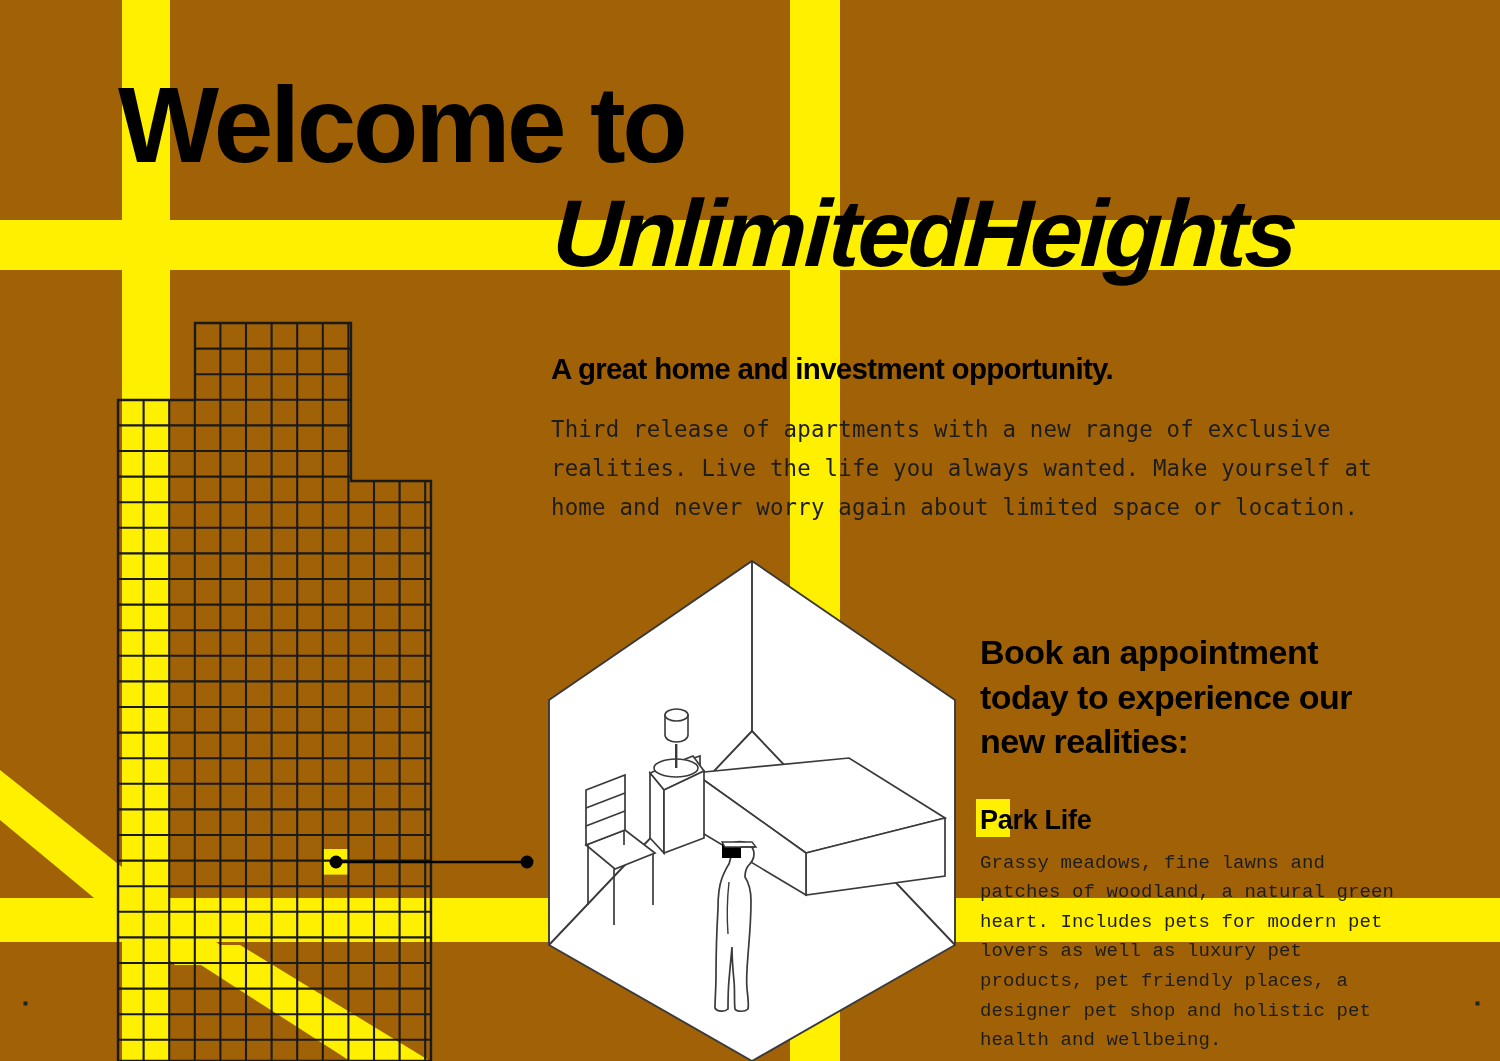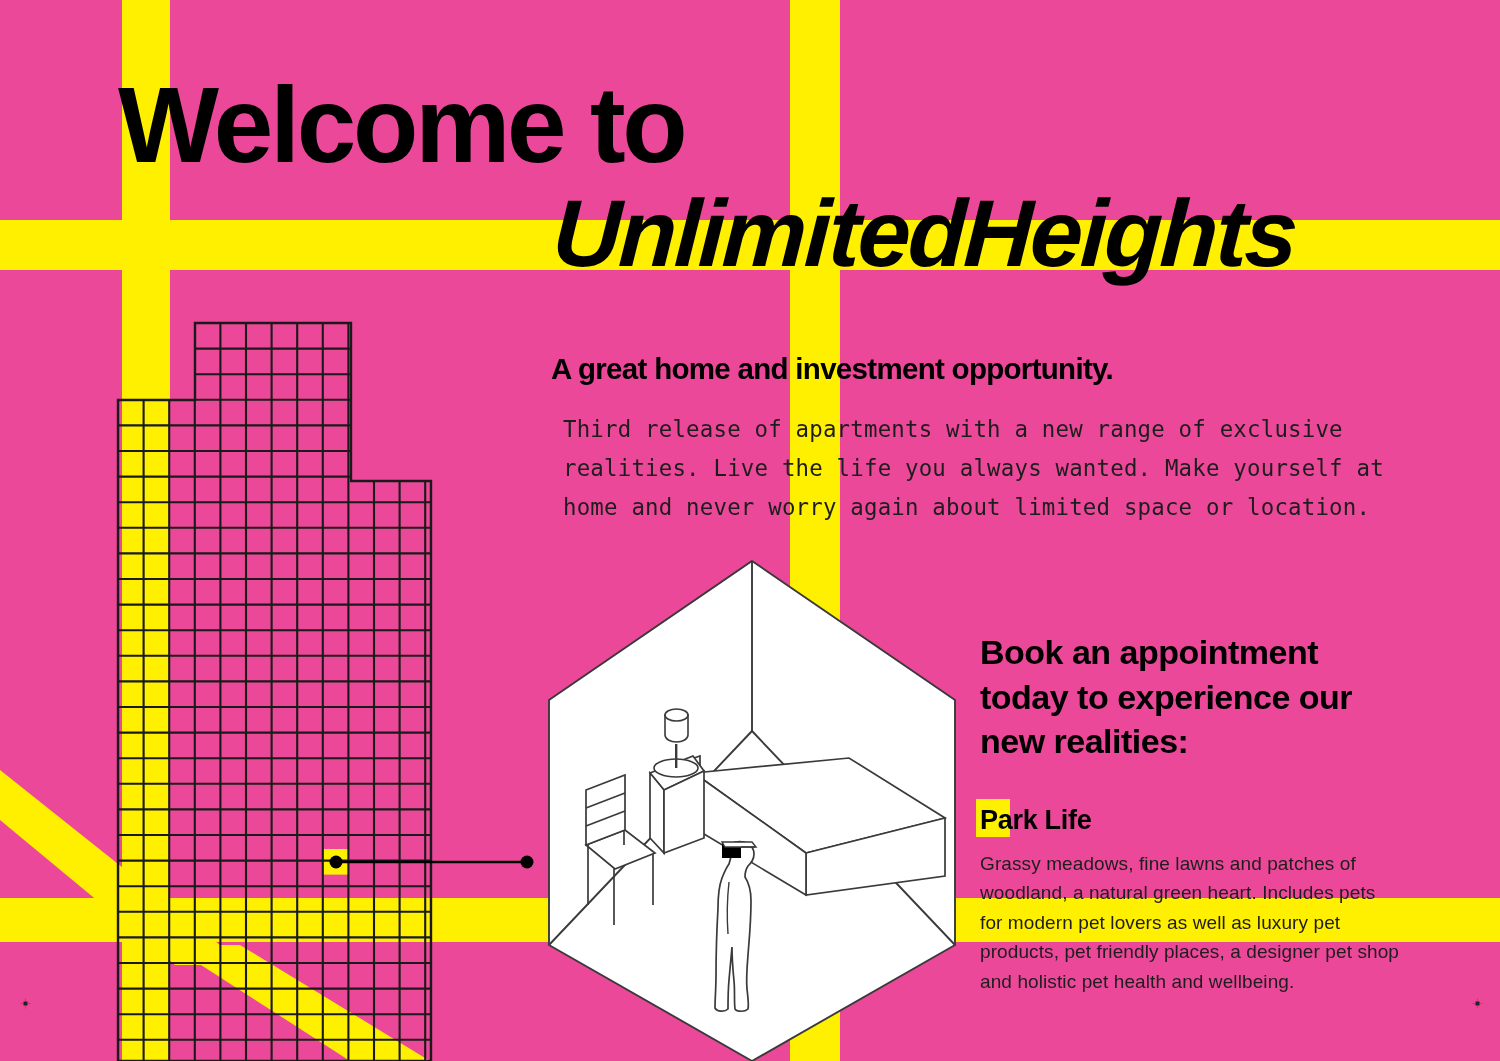--- a/index.html
+++ b/index.html
@@ -9,21 +9,21 @@
   }
   body {
     font-family: "Liberation Sans", sans-serif;
     -webkit-font-smoothing: antialiased;
   }
   #poster {
     position: relative;
     width: 1500px;
     height: 1061px;
     overflow: hidden;
-    background: #ec4899;
+    background: #a16207;
   }
 
   
   .layer {
     position: absolute;
     left: 0;
     top: 0;
     width: 1500px;
     height: 1061px;
   }
@@ -77,21 +77,21 @@
     color: #000000;
     margin: 0 0 24px 0;
     white-space: nowrap;
   }
   .intro-body {
     font-family: "DejaVu Sans Mono", "Liberation Mono", monospace;
     font-size: 22.4px;
     line-height: 39px;
     letter-spacing: 0.2px;
     color: #1d1d1d;
-    margin: 12px;
+    margin: 0;
     width: 830px;
   }
 
   
   .offer-col {
     position: absolute;
     left: 980px;
     top: 630px;
     width: 430px;
   }
@@ -122,21 +122,21 @@
     content: "";
     position: absolute;
     left: -4px;
     top: -5px;
     width: 34px;
     height: 38px;
     background: #fff000;
     z-index: -1;
   }
   .offer-body {
-    font-family: Liberation Sans, sans-serif;
+    font-family: Liberation Mono, monospace;
     font-size: 19px;
     line-height: 29.6px;
     letter-spacing: 0.1px;
     color: #1d1d1d;
     margin: 0;
     width: 420px;
   }
 
   
   .crop-mark {

